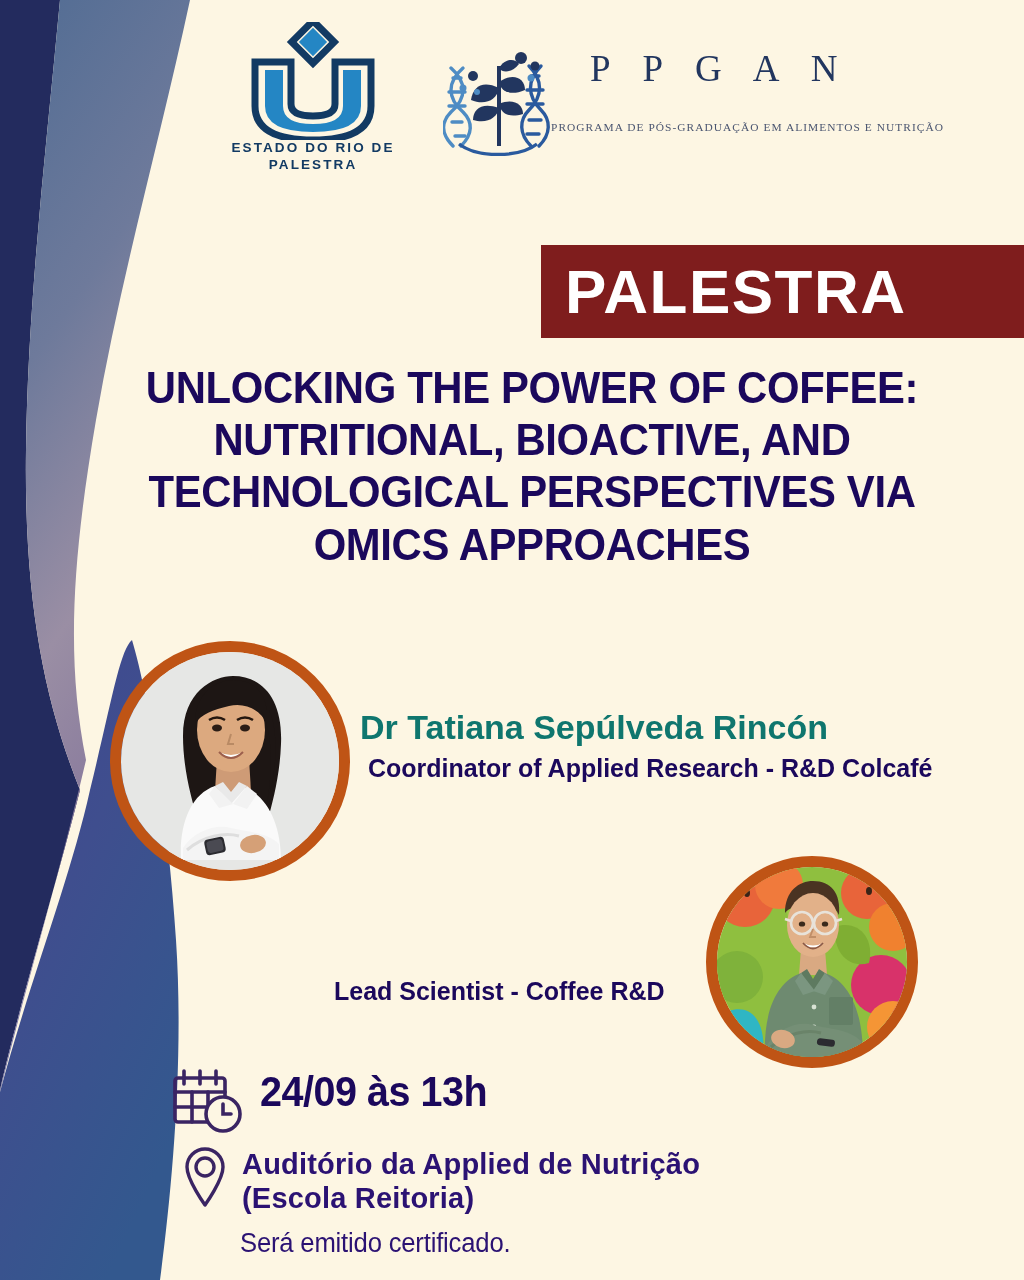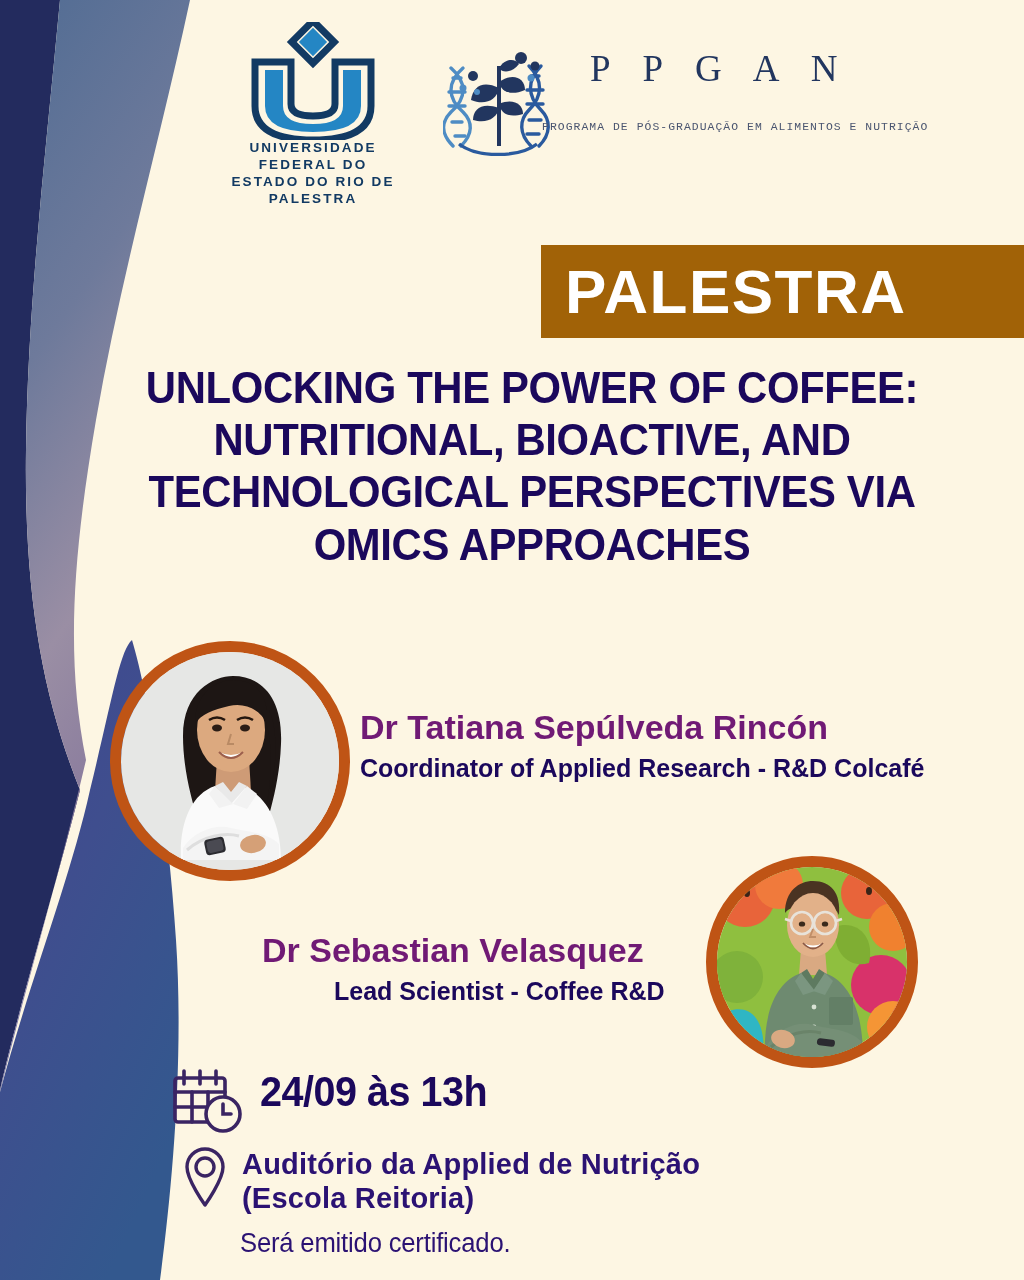--- a/index.html
+++ b/index.html
@@ -70,37 +70,37 @@
     font-family: "Liberation Serif", serif;
     font-weight: normal;
     font-size: 37px;
     letter-spacing: 12px;
     color: #22365f;
     line-height: 1;
     margin-left: 32px;
   }
   #ppgan-sub {
     position: absolute;
-    left: 99px;
+    left: 108px;
     top: 73px;
-    font-family: Liberation Mono, monospace;
+    font-family: Liberation Serif, serif;
     font-size: 11.4px;
     letter-spacing: 1.05px;
     color: #4a5570;
     white-space: nowrap;
   }
 
   
   #palestra-banner {
     position: absolute;
     left: 541px;
     top: 245px;
     width: 483px;
     height: 93px;
-    background: #a16207;
+    background: #7f1d1d;
     display: flex;
     align-items: center;
   }
   #palestra-label {
     color: #ffffff;
     font-family: "Liberation Sans", sans-serif;
     font-weight: bold;
     font-size: 62px;
     letter-spacing: 1.5px;
     margin-left: 24px;
@@ -130,38 +130,38 @@
     border-radius: 50%;
     border: 11px solid #BF5415;
     overflow: hidden;
     box-sizing: border-box;
   }
   #speaker1-photo { left: 110px; top: 641px; width: 240px; height: 240px; }
   #speaker2-photo { left: 706px; top: 856px; width: 212px; height: 212px; }
 
   .speaker-name {
     position: absolute;
-    color: #701a75;
+    color: #0f766e;
     font-family: "Liberation Sans", sans-serif;
     font-weight: bold;
     font-size: 34px;
     line-height: 1.1;
     white-space: nowrap;
   }
   .speaker-role {
     position: absolute;
     color: #1B085C;
     font-family: "Liberation Sans", sans-serif;
     font-weight: bold;
     font-size: 25px;
     line-height: 1.1;
     white-space: nowrap;
   }
   #speaker1-name { left: 360px; top: 709px; }
-  #speaker1-role { left: 360px; top: 755px; }
+  #speaker1-role { left: 368px; top: 755px; }
   #speaker2-name { left: 262px; top: 932px; }
   #speaker2-role { left: 334px; top: 978px; }
 
   
   #date-row {
     position: absolute;
     left: 172px;
     top: 1068px;
     display: flex;
     align-items: flex-start;
@@ -244,21 +244,20 @@
       <svg width="200" height="118" viewBox="0 0 200 118" class="icon-svg" xmlns="http://www.w3.org/2000/svg">
 
         <rect x="85" y="5" width="30" height="30" transform="rotate(45 100 20)" fill="none" stroke="#123a63" stroke-width="7"></rect>
         <rect x="90" y="10" width="20" height="20" transform="rotate(45 100 20)" fill="#2486C4"></rect>
 
         <path d="M42,40 L78,40 L78,82 Q78,94 100,94 Q122,94 122,82 L122,40 L158,40
                  L158,84 Q158,118 100,118 Q42,118 42,84 Z" fill="none" stroke="#123a63" stroke-width="7"></path>
         <path d="M52,48 L70,48 L70,84 Q70,102 100,102 Q130,102 130,84 L130,48 L148,48
                  L148,84 Q148,110 100,110 Q52,110 52,84 Z" fill="#2486C4"></path>
       </svg>
-      <div id="unirio-sub1">UNIVERSIDADE FEDERAL DO</div>
       <div id="unirio-sub2">ESTADO DO RIO DE PALESTRA</div>
     </div>
 
     <div id="ppgan-logo">
       <svg width="112" height="108" viewBox="0 0 112 108" class="icon-svg" xmlns="http://www.w3.org/2000/svg">
 
         <g stroke="#4E8CC4" stroke-width="3.4" fill="none" stroke-linecap="round">
           <path d="M8,20 C24,34 24,50 8,64 C-2,74 -2,86 10,98"></path>
           <path d="M20,20 C4,34 4,50 20,64 C30,74 30,86 18,98"></path>
           <path d="M10,30 L18,30 M6,44 L22,44 M6,58 L22,58 M9,74 L19,74 M12,88 L22,88"></path>
@@ -391,21 +390,20 @@
       <path d="M86,76 Q96,85 106,76 Q96,81 86,76 Z" fill="#ffffff"></path>
       <path d="M86,76 Q96,87 106,76" stroke="#8c5a46" stroke-width="1.8" fill="none"></path>
 
       <path d="M50,178 C62,160 82,154 96,158 C112,162 132,162 144,174
                L144,190 L50,190 Z" fill="#758F76"></path>
       <path d="M54,180 C70,166 90,162 104,166" stroke="#6A8369" stroke-width="3" fill="none"></path>
       <ellipse cx="66" cy="172" rx="12" ry="9" fill="#D9A982" transform="rotate(14 66 172)"></ellipse>
       <rect x="100" y="172" width="18" height="7" rx="3" fill="#2b2b30" transform="rotate(8 109 175)"></rect>
     </svg>
   </div>
-  <div id="speaker2-name" class="speaker-name">Dr Sebastian Velasquez</div>
   <div id="speaker2-role" class="speaker-role">Lead Scientist - Coffee R&amp;D</div>
 
   <div id="date-row">
     <svg width="72" height="66" viewBox="0 0 72 66" class="icon-svg" xmlns="http://www.w3.org/2000/svg">
       <g stroke="#3A2463" stroke-width="3.6" fill="none" stroke-linecap="round">
         <rect x="3" y="10" width="50" height="44" rx="3"></rect>
         <path d="M3,24 L53,24"></path>
         <path d="M20,24 L20,54 M36,24 L36,54"></path>
         <path d="M3,39 L53,39"></path>
         <path d="M12,3 L12,16 M28,3 L28,16 M44,3 L44,16"></path>

